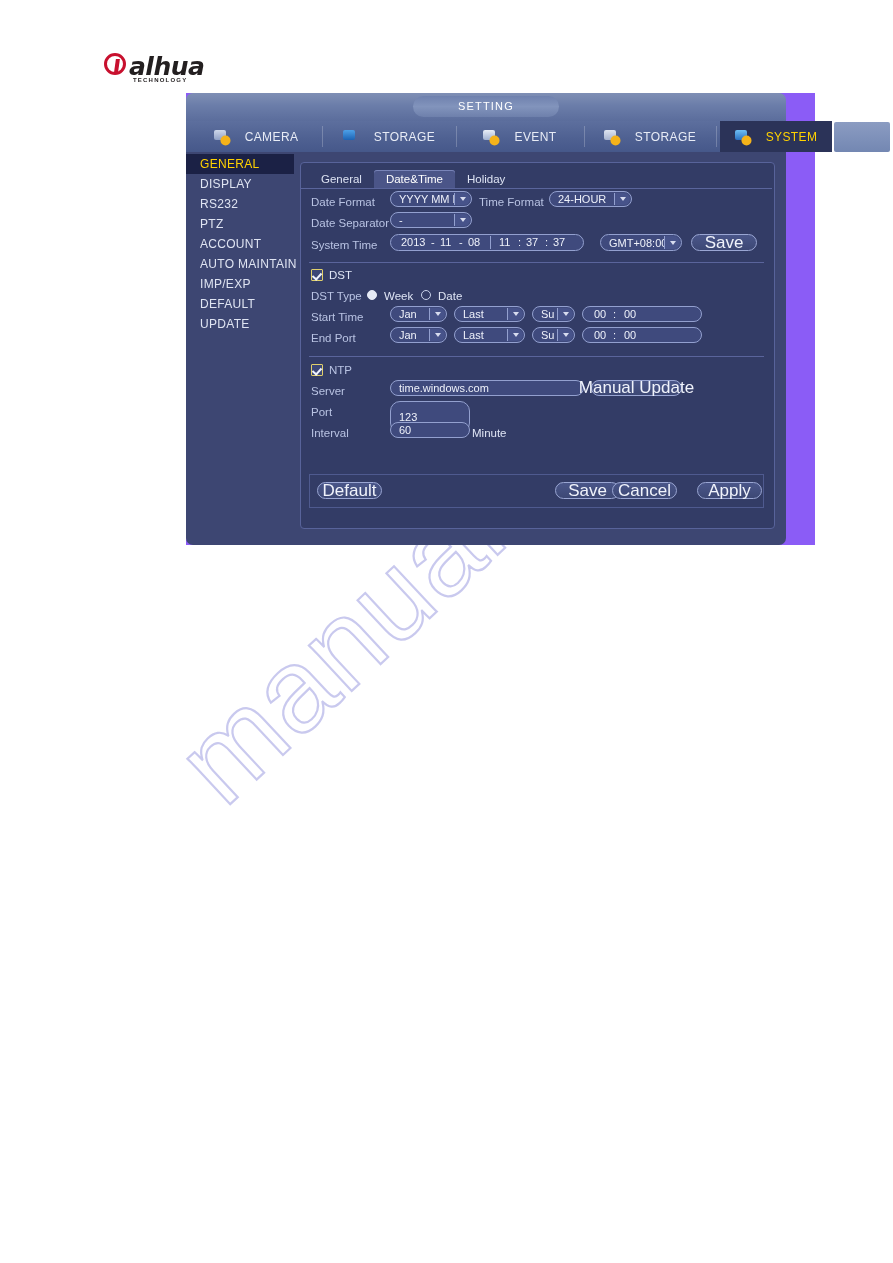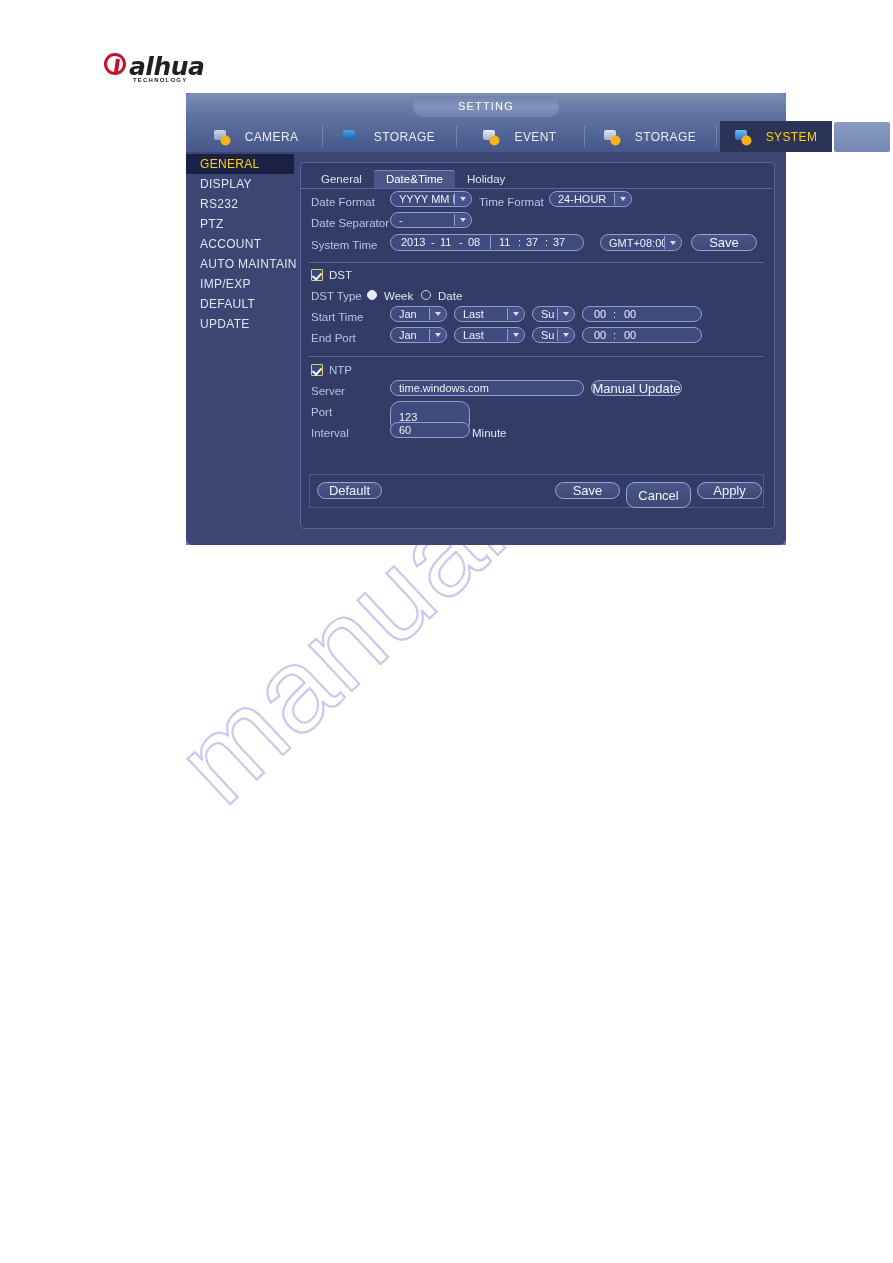--- a/index.html
+++ b/index.html
@@ -93,20 +93,21 @@
   
   #dvr-window {
     position: absolute;
     left: 186px;
     top: 93px;
     width: 600px;
     height: 452px;
     background: #8b5cf6;
     z-index: 10;
     font-size: 11px;
+    padding-left: 29px;
   }
 
   
   .win-topband {
     position: absolute;
     left: 0; top: 0;
     width: 600px; height: 28px;
     background: linear-gradient(to bottom, #7f8fb5 0%, #6b7da9 45%, #5b6d9c 100%);
     border-top-left-radius: 7px;
     border-top-right-radius: 7px;
@@ -328,21 +329,21 @@
     border-top: 4px solid #d7dcef;
   }
 
   .btn {
     position: absolute;
     background: linear-gradient(to bottom, #4a5689 0%, #3d4875 100%);
     border: 1px solid #9aa6d3;
     border-radius: 9px;
     box-sizing: border-box;
     color: #f0f3fb;
-    font-size: 13px;
+    font-size: 17px;
     display: flex;
     align-items: center;
     justify-content: center;
     cursor: default;
     white-space: nowrap;
   }
 
   
   .chk {
     position: absolute;
@@ -591,19 +592,19 @@
 
         <div class="lbl" style="left:10px; top:238px;">Interval</div>
         <div class="pillfield" style="left:89px; top:233px; width:80px; height:16px;">
           <span>60</span>
         </div>
         <div class="lbl white" style="left:171px; top:238px;">Minute</div>
 
         <div class="group-frame" style="left:8px; top:285px; width:455px; height:34px; border-color:#4f5a8f;"></div>
         <div class="btn" style="left:16px; top:293px; width:65px; height:17px;">Default</div>
         <div class="btn" style="left:254px; top:293px; width:65px; height:17px;">Save</div>
-        <div class="btn" style="left:325px; top:293px; width:65px; height:26px;">Cancel</div>
+        <div class="btn" style="left:311px; top:293px; width:65px; height:17px;">Cancel</div>
         <div class="btn" style="left:396px; top:293px; width:65px; height:17px;">Apply</div>
 
       </div>
     </div>
   </div>
 </div>
 
 </body></html>

